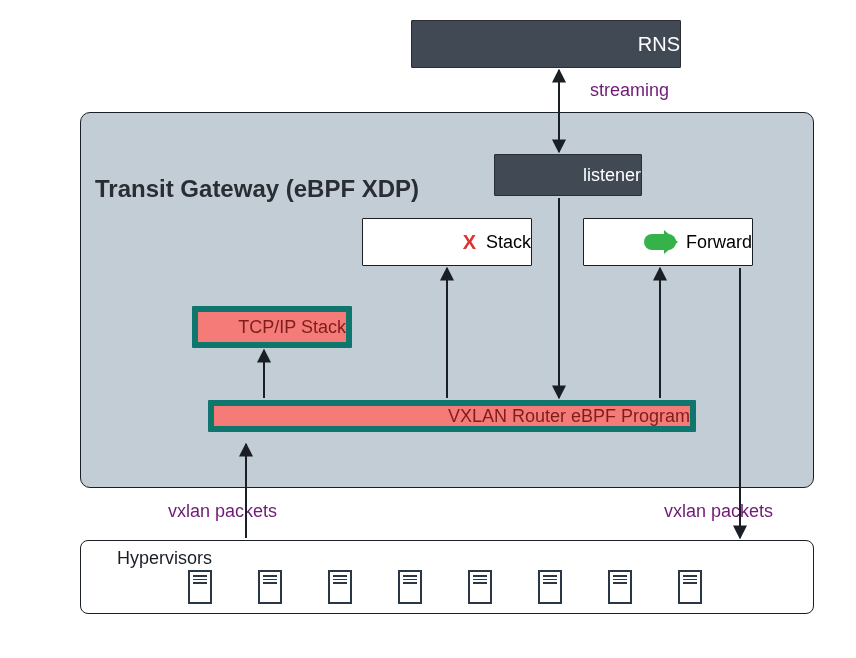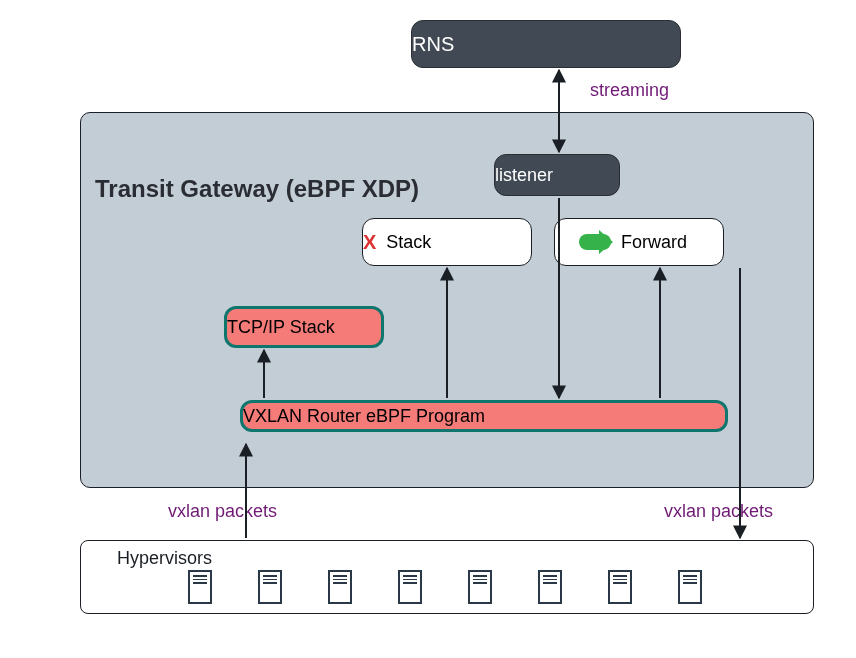--- a/index.html
+++ b/index.html
@@ -7,40 +7,39 @@
     margin: 0;
     padding: 0;
     width: 856px;
     height: 658px;
     font-family: Arial, Helvetica, sans-serif;
     background: #ffffff;
     position: relative;
   }
   .box {
     position: absolute;
-    border-radius: 12px;
+    border-radius: 1px;
     display: flex;
     align-items: center;
-    justify-content: flex-start;
+    justify-content: flex-end;
     font-size: 18px;
   }
   .dark-box {
     background: #404954;
     border: 1px solid #2a2e34;
     color: #ffffff;
   }
   .white-box {
     background: #ffffff;
     border: 1px solid #1a1f26;
   }
   .red-box {
     background: #f47b78;
-    border: 3px solid #0f766e;
-    color: #000000;
-    margin-left: 32px;
+    border: 6px solid #0f766e;
+    color: #7f1d1d;
   }
   .container-box {
     background: #c3cdd5;
     border: 1px solid #1a1f26;
     border-radius: 10px;
   }
   .container-title {
     position: absolute;
     font-weight: bold;
     font-size: 24px;
@@ -112,30 +111,30 @@
 
 <div class="box dark-box" style="left:411px; top:20px; width:270px; height:48px; font-size:20px;">
   <span>RNS</span>
 </div>
 
 <div class="label" style="left:590px; top:80px;">streaming</div>
 
 <div class="container-box" style="position:absolute; left:80px; top:112px; width:734px; height:376px;"></div>
 <div class="container-title" style="left:95px; top:127px;">Transit Gateway (eBPF XDP)</div>
 
-<div class="box dark-box" style="left:494px; top:154px; width:126px; height:42px;">
+<div class="box dark-box" style="left:494px; top:154px; width:148px; height:42px;">
   <span>listener</span>
 </div>
 
 <div class="box white-box" style="left:362px; top:218px; width:170px; height:48px;">
   <span class="x-icon">X</span>
   <span>Stack</span>
 </div>
 
-<div class="box white-box" style="left:554px; top:218px; width:170px; height:48px;padding-left:24px;">
+<div class="box white-box" style="left:583px; top:218px; width:170px; height:48px;padding-left:24px;">
   <span class="fwd-arrow"></span>
   <span>Forward</span>
 </div>
 
 <div class="box red-box" style="left:192px; top:306px; width:160px; height:42px;">
   <span>TCP/IP Stack</span>
 </div>
 
 <div class="box red-box" style="left:208px; top:400px; width:488px; height:32px;">
   <span>VXLAN Router eBPF Program</span>

